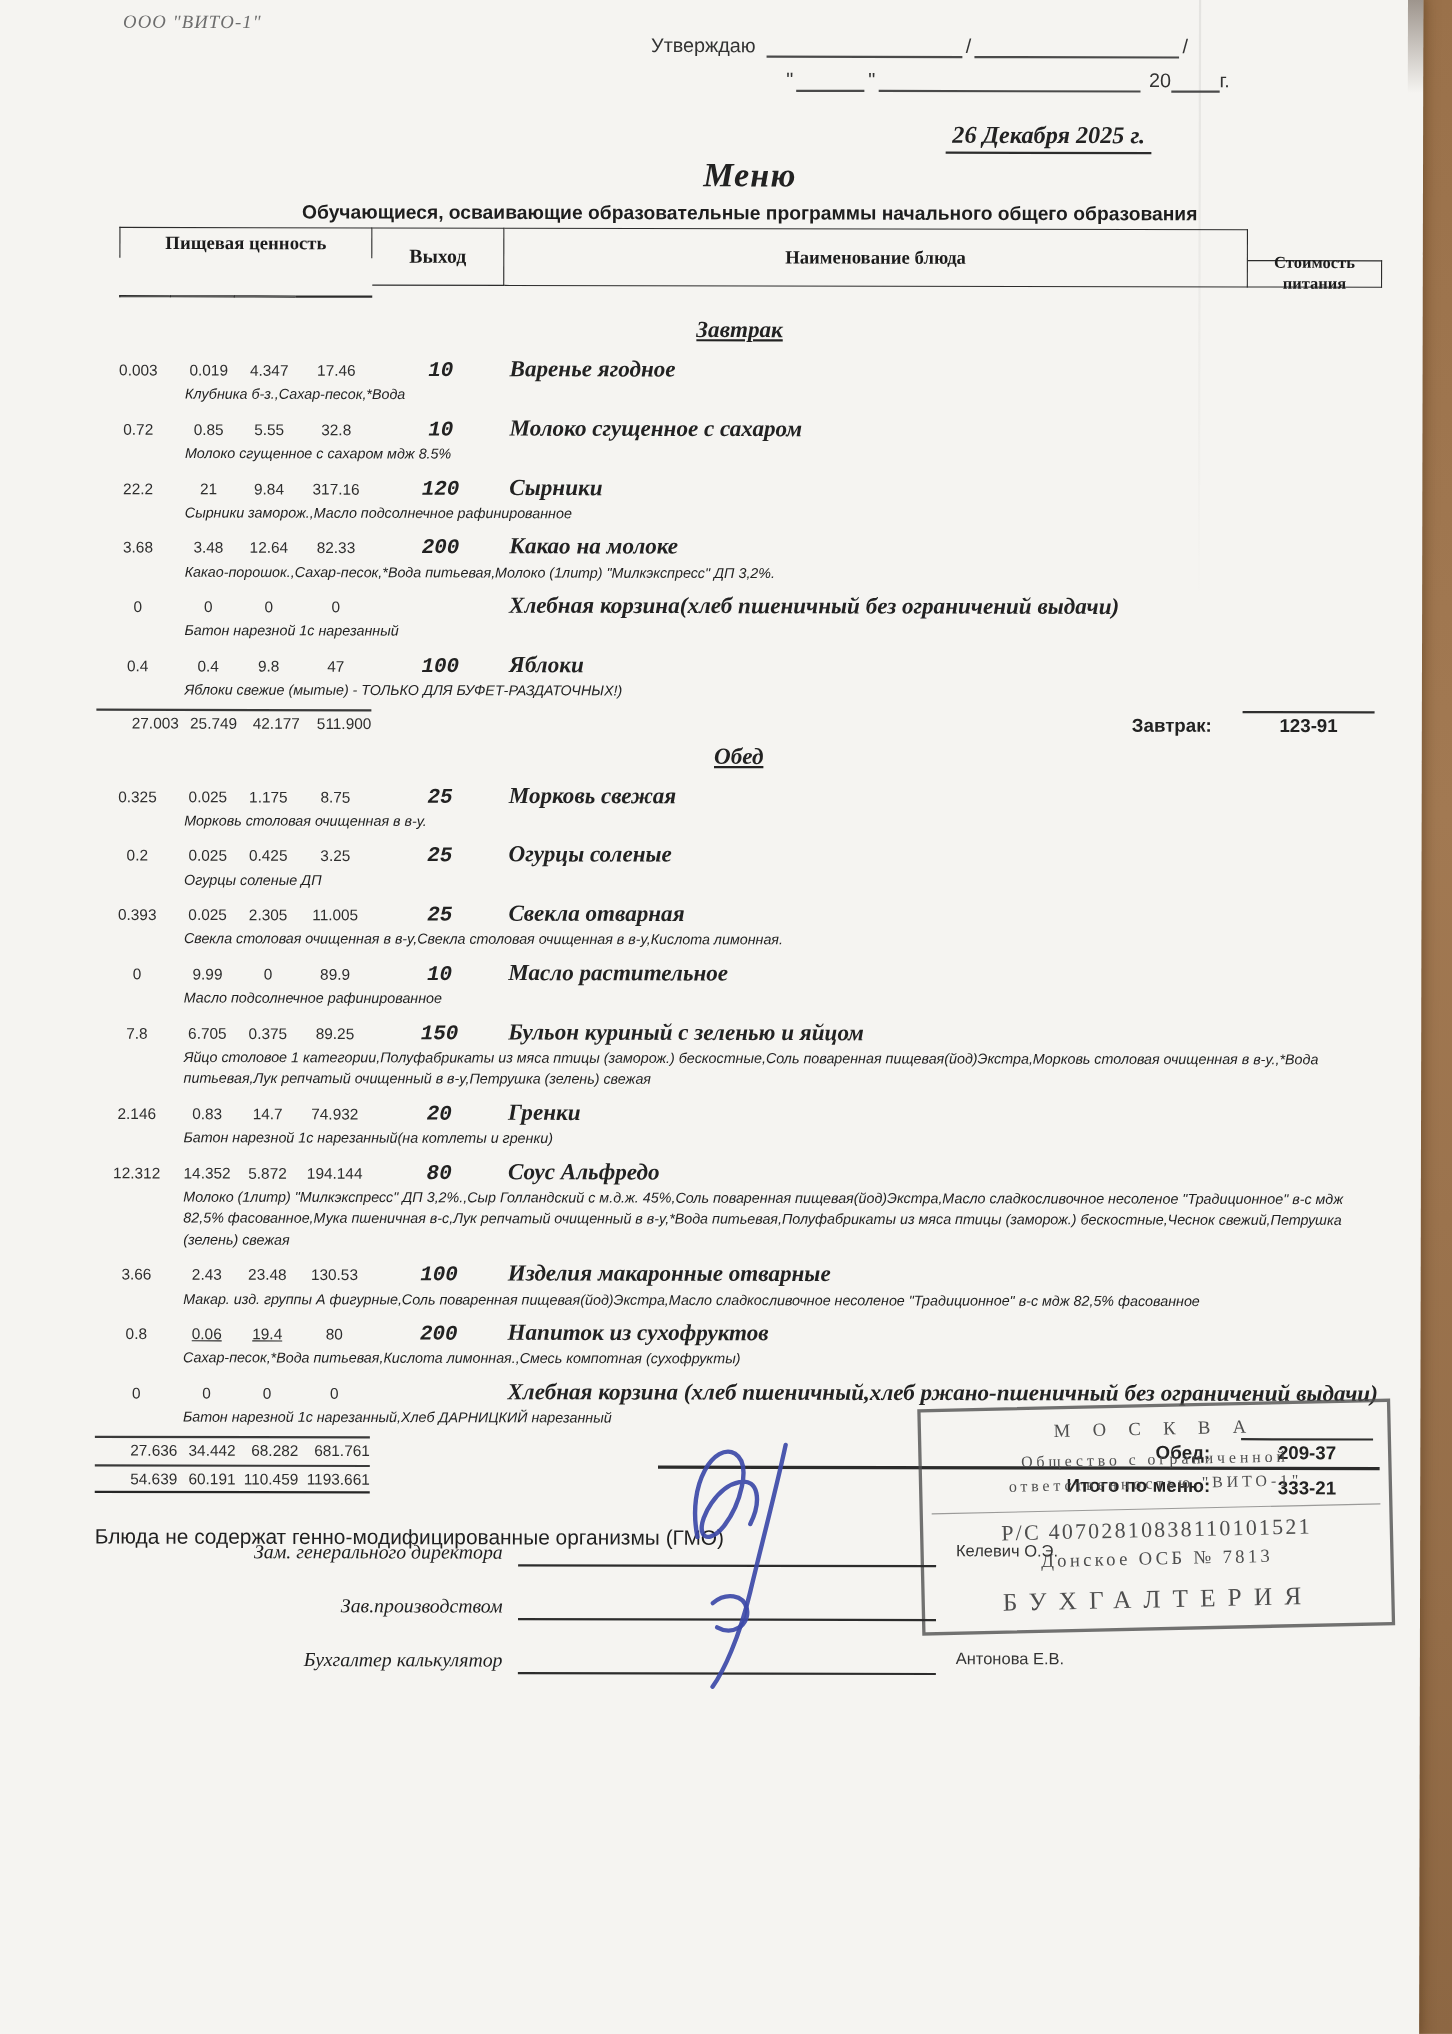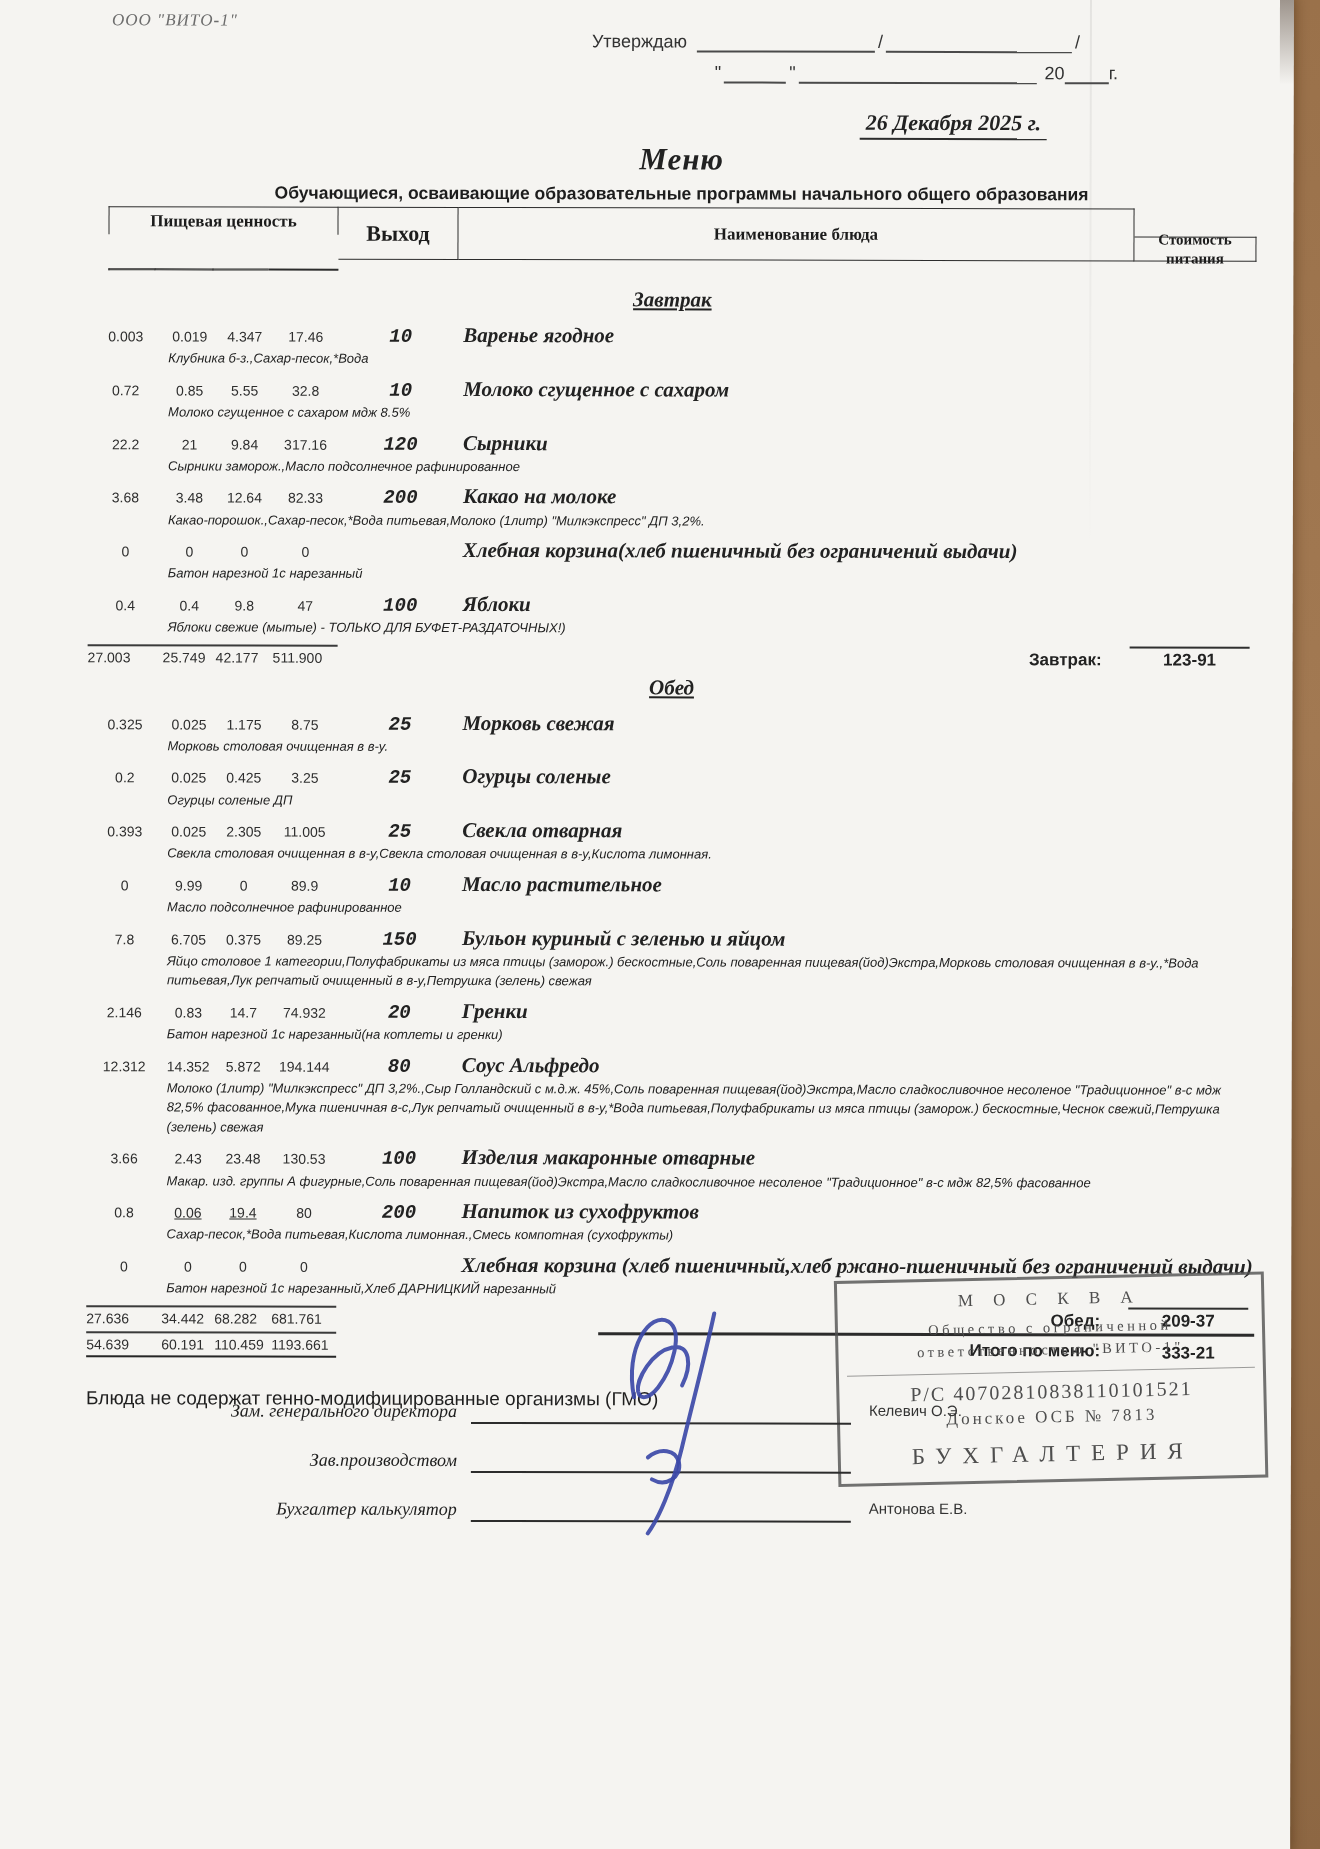--- a/index.html
+++ b/index.html
@@ -35,39 +35,39 @@
 
   
   #thead{position:absolute;left:115px;top:214px;display:grid;
     grid-template-columns:230px 120px 676px 122px;grid-template-rows:28px 25px;
     font-family:"Liberation Serif","DejaVu Serif",serif;color:#1c1c1c;}
   #thead .cell{border:1.8px solid #2c2c2c;display:flex;align-items:center;justify-content:center;text-align:center;}
   #th-nutrition{grid-column:1;grid-row:1;font-weight:bold;font-size:17px;border-bottom:none !important;}
   #th-subrow{grid-column:1;grid-row:2;display:grid;grid-template-columns:46px 58px 56px 70px;margin-top:34px;}
   #th-subrow span{border:1.8px solid #2c2c2c;border-right:none;display:flex;align-items:center;justify-content:center;font-size:13.5px;overflow:hidden;}
   #th-subrow span:last-child{border-right:1.8px solid #2c2c2c;}
-  #th-out{grid-column:2;grid-row:1 / span 2;font-weight:bold;font-size:22px;border-left:none !important;}
+  #th-out{grid-column:2;grid-row:1 / span 2;font-weight:bold;font-size:18px;border-left:none !important;}
   #th-dish{grid-column:3;grid-row:1 / span 2;font-weight:bold;font-size:17px;border-left:none !important;}
   #th-cost{grid-column:4;grid-row:1 / span 2;font-weight:bold;font-size:15px;line-height:1.25;border-left:none !important;margin-top:28px;}
 
   
   #content{position:absolute;left:95px;top:288px;width:1168px;}
   .sec-h{text-align:center;font-family:"Liberation Serif","DejaVu Serif",serif;
     font-size:21px;font-weight:bold;font-style:italic;text-decoration:underline;margin:6px 0 10px 0;}
   .dish-row{margin-bottom:3px;}
   .vals{display:grid;grid-template-columns:75px 53px 57px 65px 125px 1fr;align-items:baseline;}
   .v{text-align:center;font-size:14px;color:#2e2e2e;}
   .v.u{text-decoration:underline;}
   .out{text-align:center;font-family:Liberation Mono, monospace;font-size:19px;font-weight:bold;font-style:italic;}
   .dish{font-family:"Liberation Serif","DejaVu Serif",serif;font-size:21px;font-weight:bold;font-style:italic;line-height:1.25;}
   .ing{margin:1px 0 7px 80px;font-size:13px;font-style:italic;color:#222;max-width:1060px;line-height:1.5;}
 
   .totals-row{display:flex;justify-content:space-between;align-items:flex-start;margin:4px 0 2px 0;}
   .tot-vals{display:grid;grid-template-columns:75px 53px 57px 65px;border-top:2px solid #3a3a3a;padding-top:3px;}
-  .tot-vals span{text-align:left;font-size:14px;color:#2e2e2e;}
+  .tot-vals span{text-align:right;font-size:14px;color:#2e2e2e;}
   .tot-vals.grand{border-bottom:2.5px solid #262626;padding-bottom:3px;}
   .tot-right{display:flex;align-items:baseline;gap:28px;padding-right:6px;}
   .tot-label{font-size:17px;font-weight:bold;}
   .tot-value{font-size:17px;font-weight:bold;border-top:2px solid #2f2f2f;width:120px;text-align:center;padding-top:2px;}
   .grand-wrap{display:flex;justify-content:space-between;align-items:flex-start;margin-top:2px;}
   .grand-right{border-top:3px solid #2b2b2b;width:650px;display:flex;justify-content:flex-end;gap:28px;padding:5px 6px 0 0;}
 
   #gmo{margin-top:26px;font-size:19px;color:#1f1f1f;}
 
   

